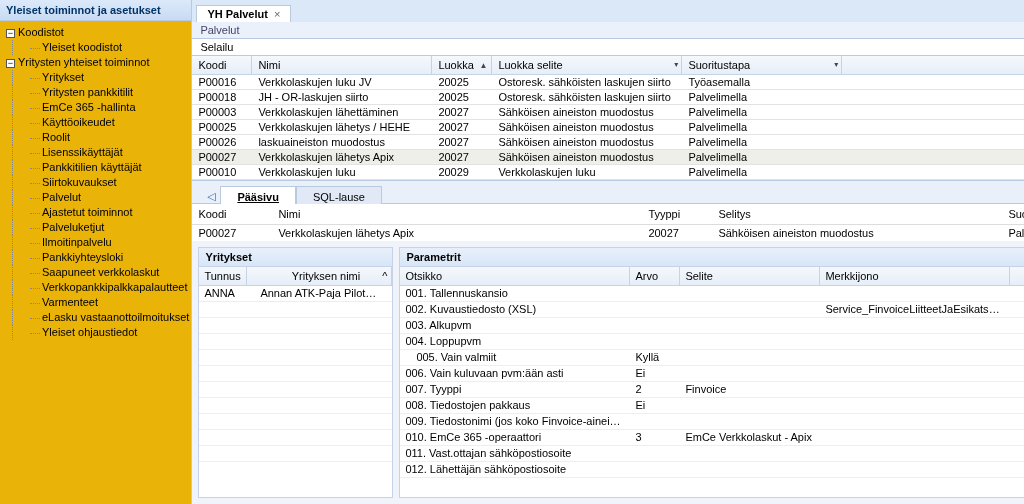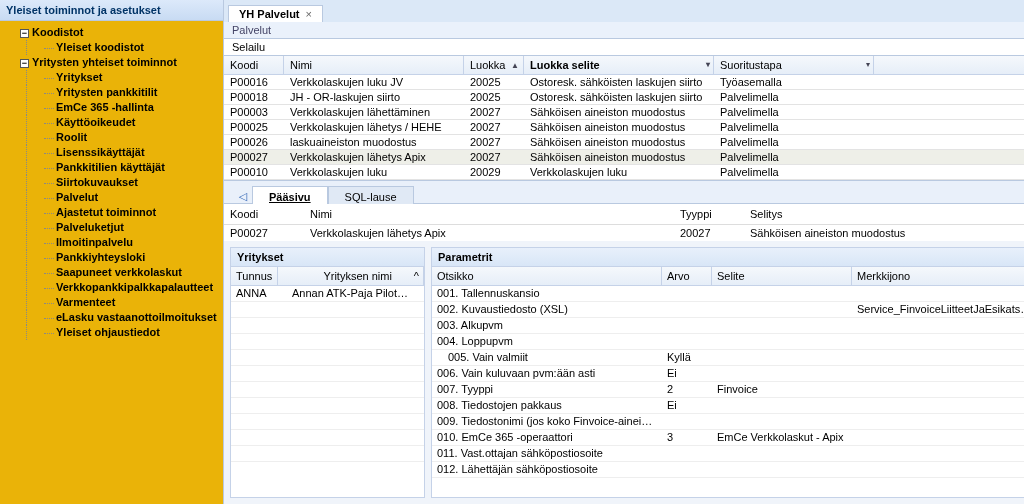--- a/index.html
+++ b/index.html
@@ -1,19 +1,19 @@
 <!DOCTYPE html>
 <html><head>
 <meta charset="utf-8">
 <style>
   * { box-sizing: border-box; margin: 0; padding: 0; font-family: Tahoma, Arial, sans-serif; font-size: 11px; }
   body { background: #fff; width: 1024px; height: 504px; overflow: hidden; display: flex; }
   .sidebar { width: 224px; background: #eab308; border-right: 1px solid #b9c9e0; display: flex; flex-direction: column; }
   .sidebar-header { background: linear-gradient(#dce9fa, #c8dbf3); padding: 4px 6px; font-weight: bold; color: #003366; border-bottom: 1px solid #b9c9e0; }
-  .tree { padding: 4px 16px; overflow-y: auto; font-weight: bold; }
+  .tree { padding: 4px 2px; overflow-y: auto; }
   .tree-node { line-height: 15px; white-space: nowrap; }
   .tree-toggle { display: inline-block; width: 9px; height: 9px; border: 1px solid #565656; text-align: center; line-height: 7px; font-size: 9px; margin-right: 3px; background: #fff; cursor: pointer; vertical-align: middle;}
   .tree-indent1 { padding-left: 4px; }
   .tree-indent2 { padding-left: 28px; position: relative; }
   .tree-indent2::before { content: ""; position: absolute; left: 10px; top: 0; bottom: 0; border-left: 1px dotted #888;}
   .tree-indent2 .leaf::before { content: ""; display:inline-block; width:10px; border-top:1px dotted #888; vertical-align:middle; margin-right:2px;}
   .main { flex: 1; display: flex; flex-direction: column; background: #f0f4fa; }
   .tabs-bar { height: 22px; display: flex; background: #dbe8f7; align-items:flex-end; padding-left:4px; }
   .tab { background: #fff; border: 1px solid #b9c9e0; border-bottom:none; padding: 2px 10px; display:flex; align-items:center; gap:6px; font-weight:bold; }
   .tab .close { color:#666; cursor:pointer; font-weight:normal;}
@@ -86,21 +86,21 @@
     </div>
   </div>
   <div class="group-tab">Palvelut</div>
   <div class="crumb">Selailu</div>
 
   <div class="grid">
     <div class="grid-header" id="grid-header">
         <div class="cell" style="width: 60px;">Koodi</div>
         <div class="cell" style="width: 180px;">Nimi</div>
         <div class="cell" style="width: 60px;">Luokka<span class="sort-arr">▲</span></div>
-        <div class="cell" style="width: 190px; font-weight: bold;">Luokka selite<span class="caret">▾</span></div>
+        <div class="cell" style="width: 190px;">Luokka selite<span class="caret">▾</span></div>
         <div class="cell" style="width: 160px;">Suoritustapa<span class="caret">▾</span></div>
         <div class="cell" style="flex: 1 1 0%;"></div>
       </div>
     <div id="grid-body">
         <div class="grid-row">
           <div class="cell" style="width: 60px;">P00016</div>
           <div class="cell" style="width: 180px;">Verkkolaskujen luku JV</div>
           <div class="cell" style="width: 60px;">20025</div>
           <div class="cell" style="width: 190px;">Ostoresk. sähköisten laskujen siirto</div>
           <div class="cell" style="width: 160px;">Työasemalla</div>

